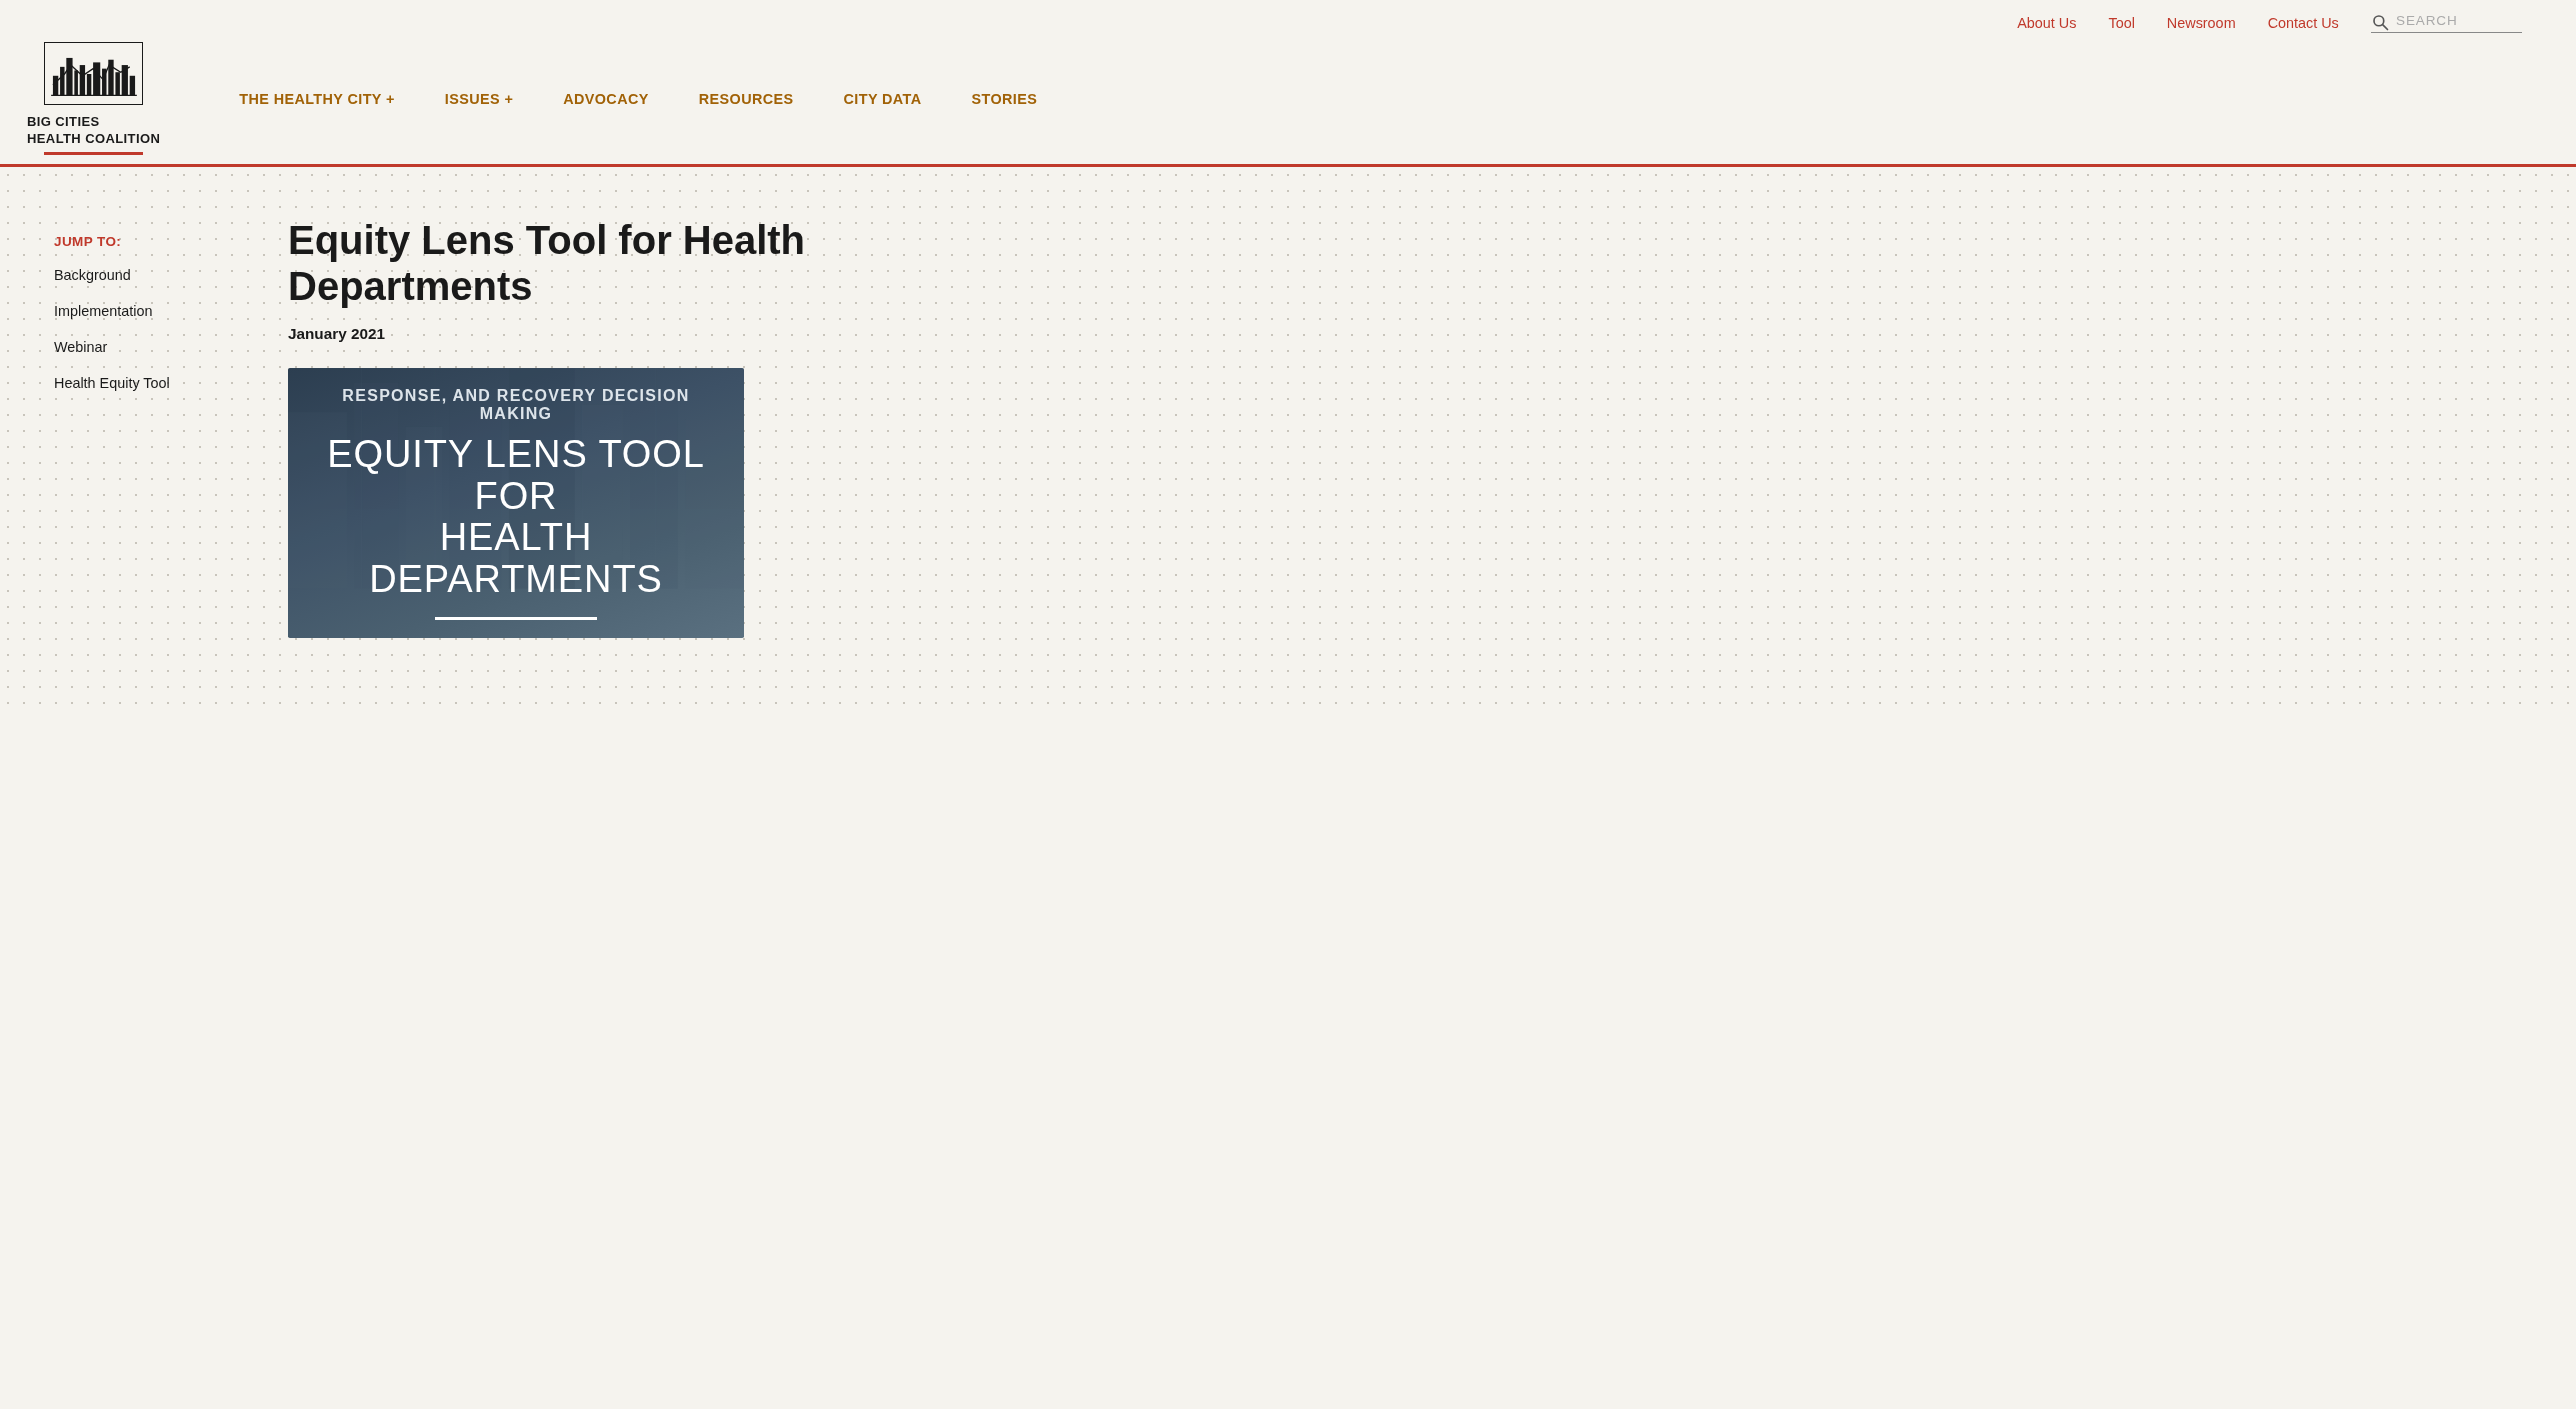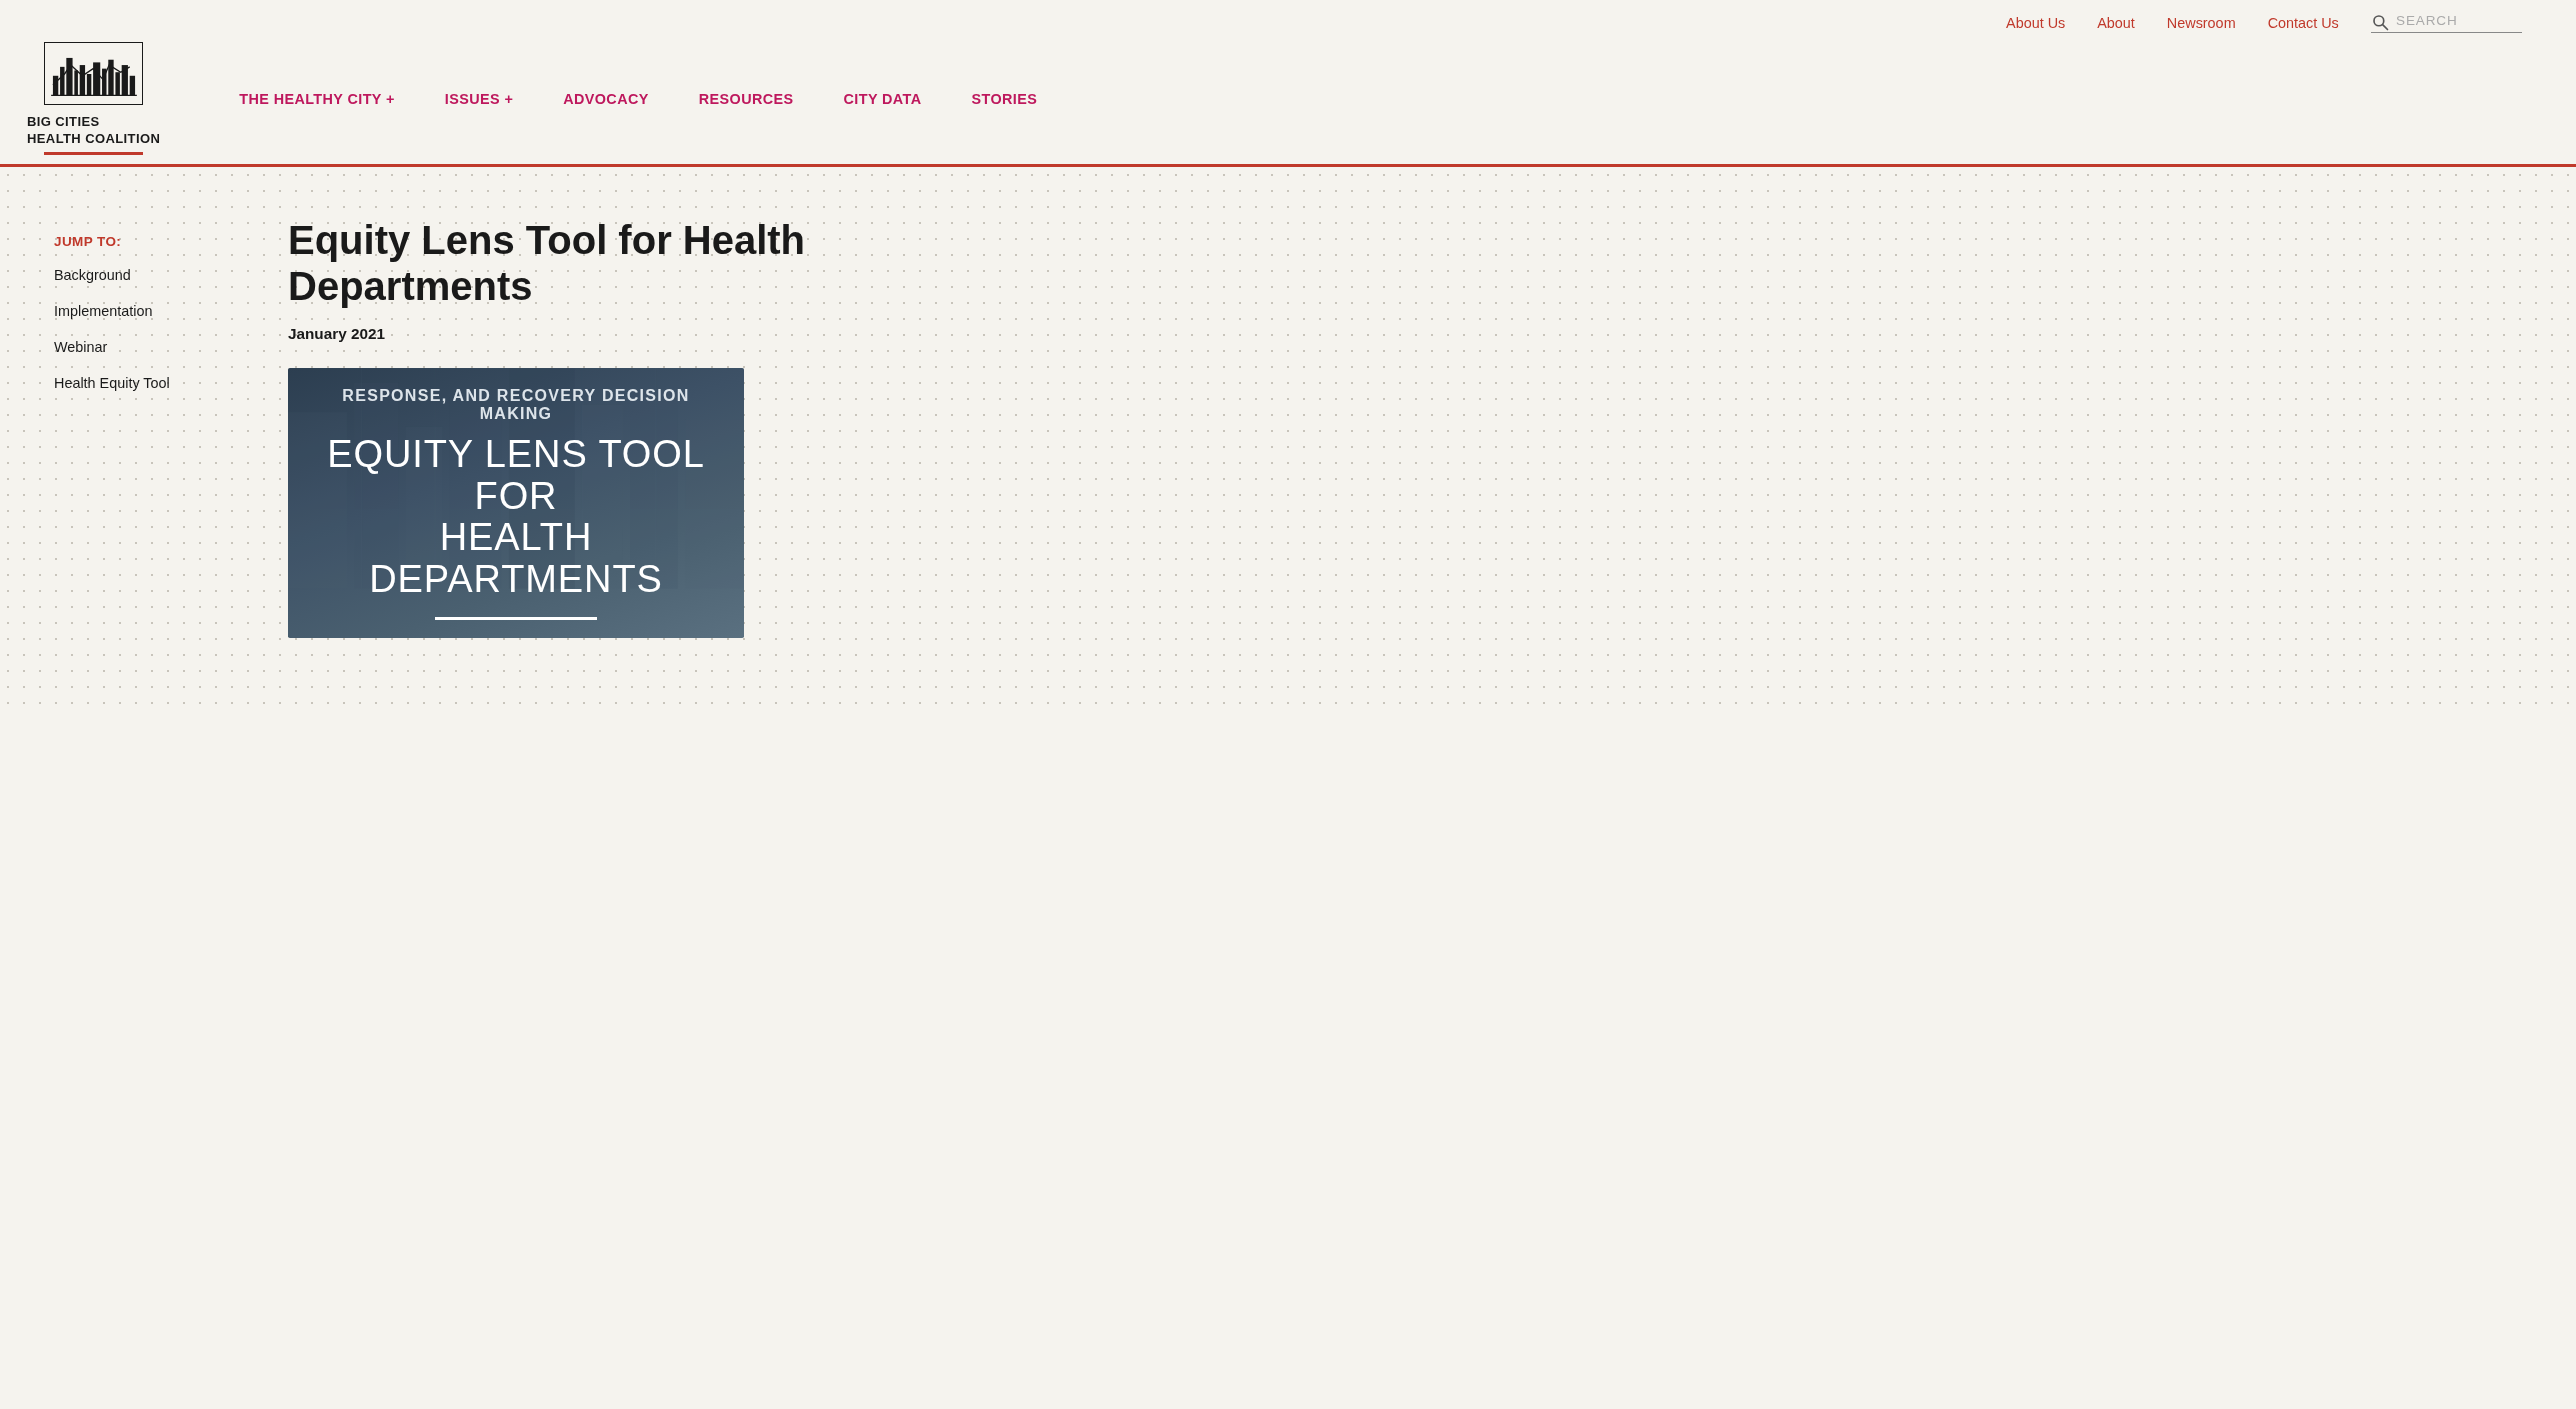--- a/index.html
+++ b/index.html
@@ -87,21 +87,21 @@
     }
 
     .main-nav {
       display: flex;
       align-items: center;
       gap: 0;
       flex: 1;
     }
     .main-nav a {
       text-decoration: none;
-      color: #be185d;
+      color: #a16207;
       font-size: 14.4px;
       font-weight: 800;
       letter-spacing: 0.4px;
       text-transform: uppercase;
       padding: 25px 25px;
       white-space: nowrap;
     }
     .main-nav .has-plus::after {
       content: ' +';
       font-weight: 800;
@@ -223,21 +223,21 @@
       background: #fff;
       margin-top: 16px;
       z-index: 1;
     }
   </style>
 </head>
 <body>
 
 <div class="top-nav">
   <a href="#">About Us</a>
-  <a href="#">About</a>
+  <a href="#">Tool</a>
   <a href="#">Newsroom</a>
   <a href="#">Contact Us</a>
   <div class="search-container">
     <svg class="search-icon-svg" viewBox="0 0 24 24" fill="none" stroke="#555" stroke-width="2.2" stroke-linecap="round" stroke-linejoin="round">
       <circle cx="10.5" cy="10.5" r="6.5"></circle>
       <line x1="15.5" y1="15.5" x2="22" y2="22"></line>
     </svg>
     <input class="search-input" type="text" placeholder="SEARCH" style="">
   </div>
 </div>

